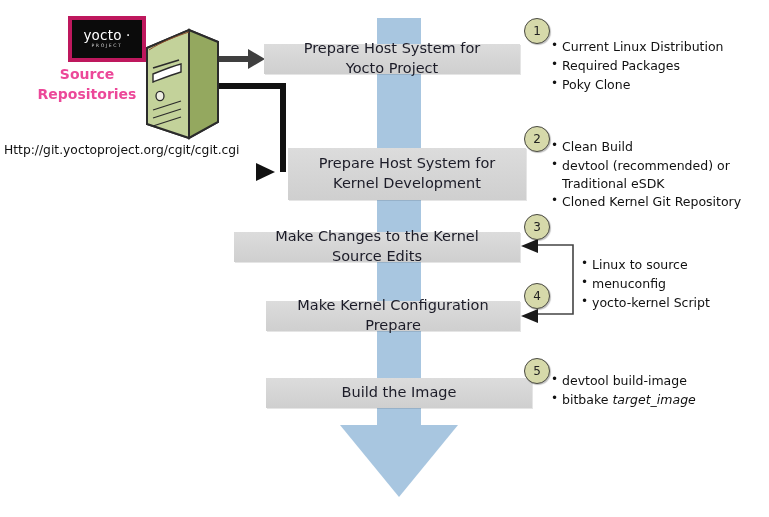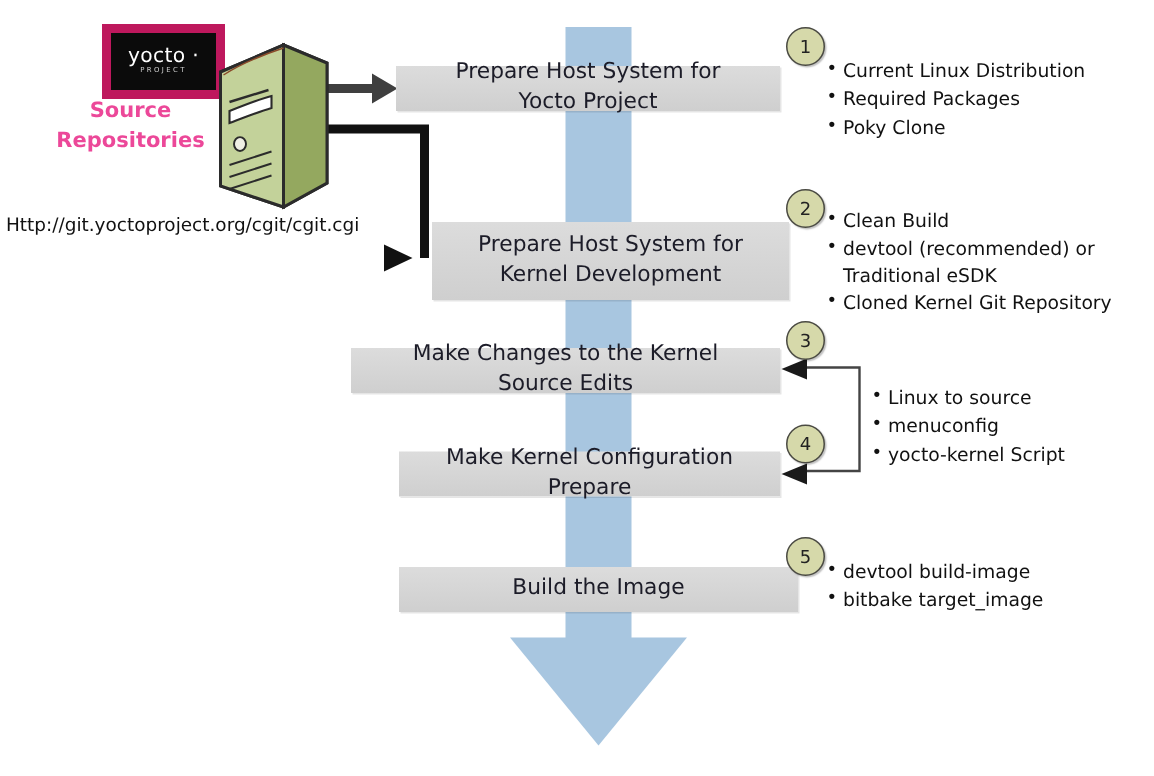--- a/index.html
+++ b/index.html
@@ -78,28 +78,28 @@
     white-space:pre-line;
   }
   .notes li:before{
     content:"\2022";
     position:absolute;left:1px;top:-1px;font-size:12px;
   }
   #notes1{left:550px;top:38px;width:215px;}
   #notes2{left:550px;top:138px;width:218px;}
   #notes3{left:580px;top:256px;width:185px;}
   #notes5{left:550px;top:372px;width:215px;}
-  .ital{}
+  .ital{font-style:italic;}
 
   
   .logo{
     position:absolute;left:68px;top:16px;
     width:70px;height:38px;
     background:#0b0b0b;
-    border:6px solid #be185d;
+    border:4px solid #be185d;
     display:flex;flex-direction:column;
     align-items:center;justify-content:center;
   }
   .logo-main{color:#ffffff;font-size:13.5px;letter-spacing:0.2px;line-height:1;}
   .logo-sub{color:#cfcfcf;font-size:4.6px;letter-spacing:1.6px;margin-top:2px;line-height:1;}
 
   .src-label{
     position:absolute;left:28px;top:64px;width:118px;
     font-size:14px;font-weight:bold;text-align:center;line-height:1.45;
     color:#ec4899;

